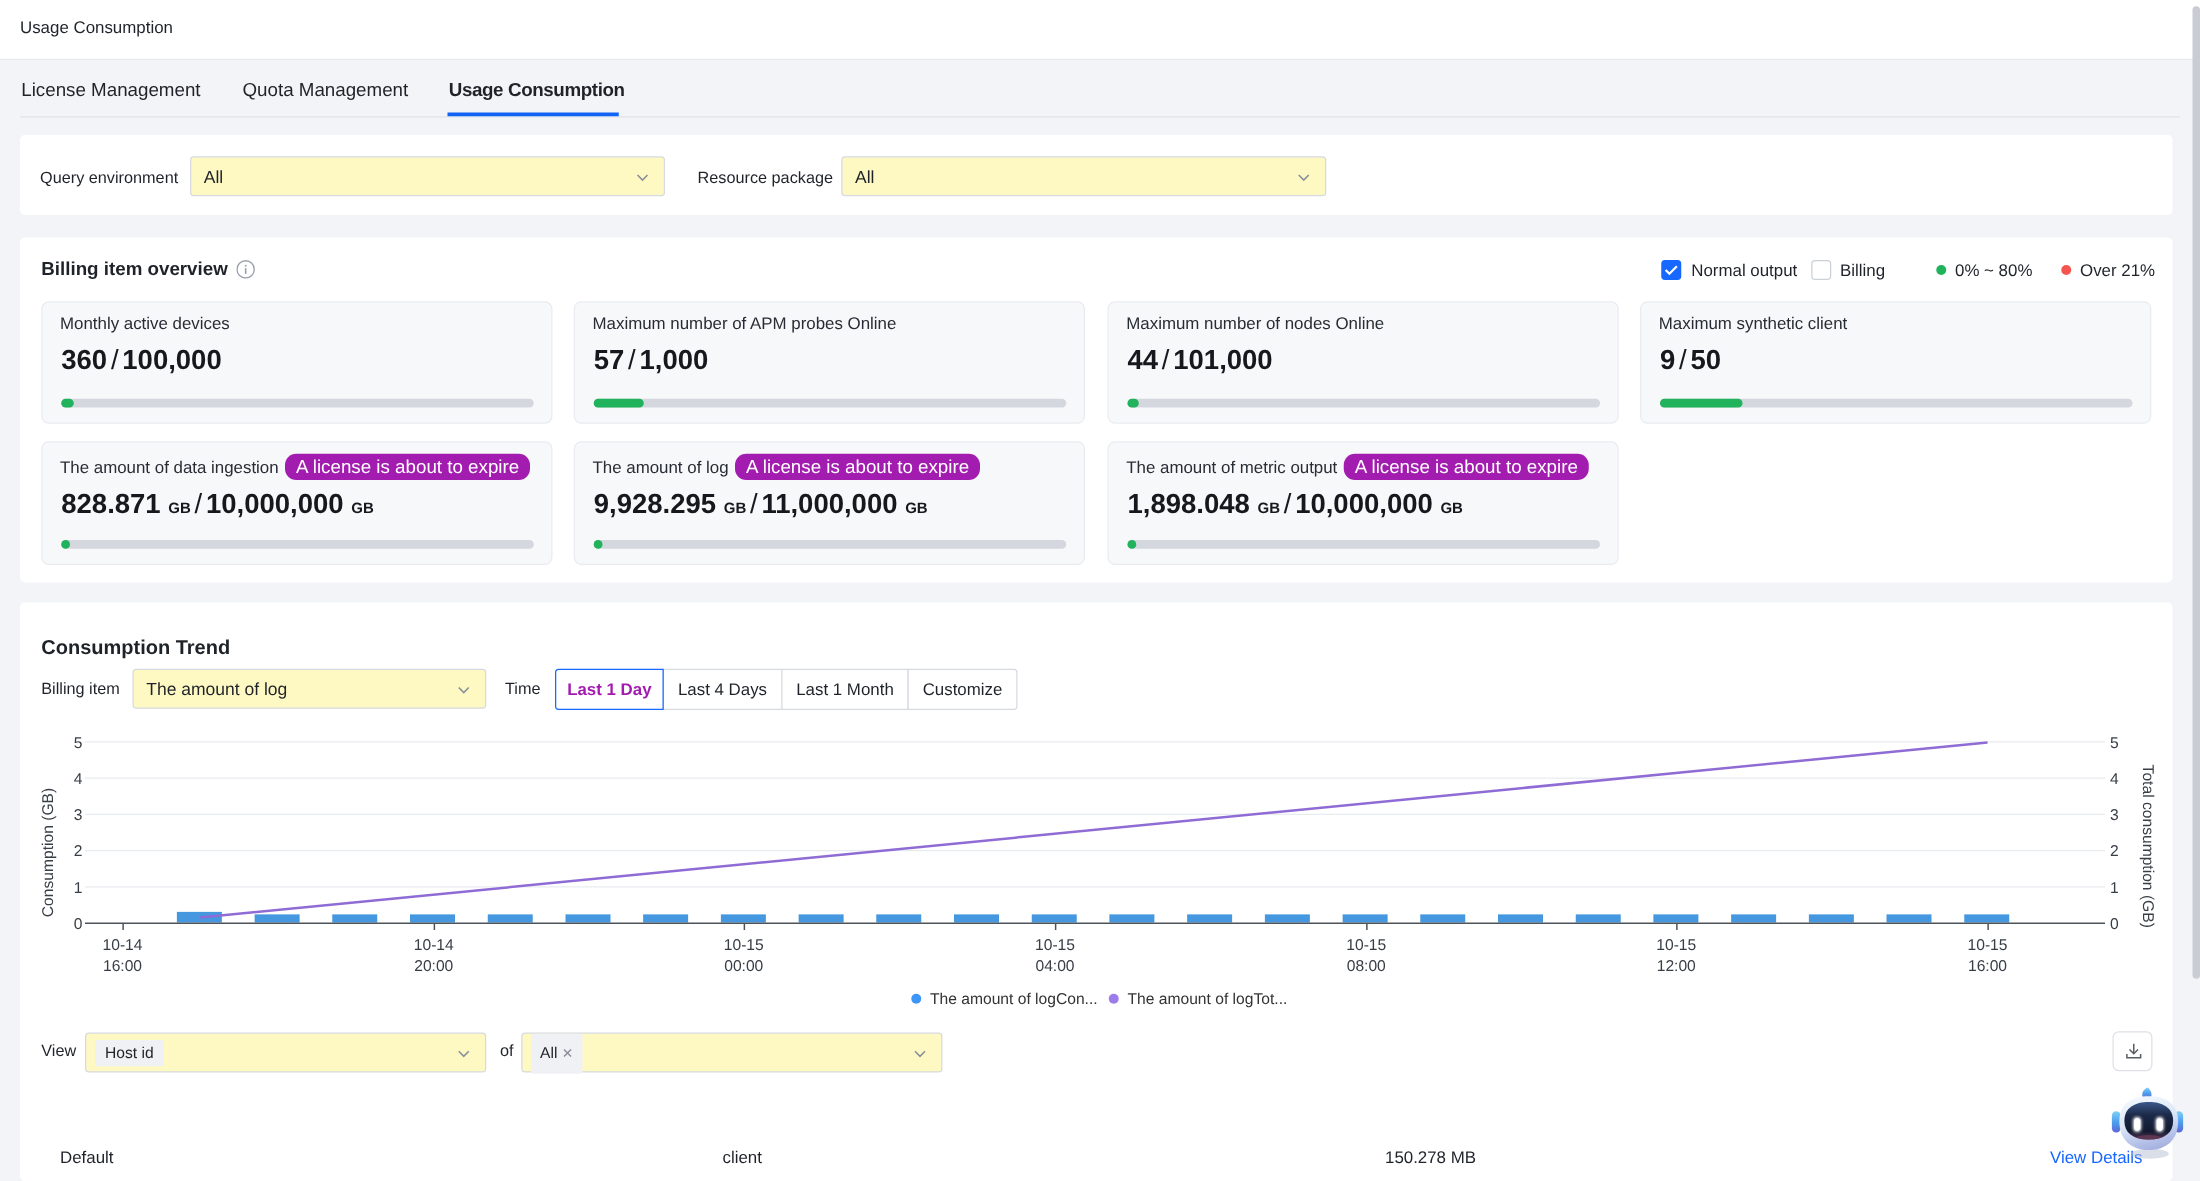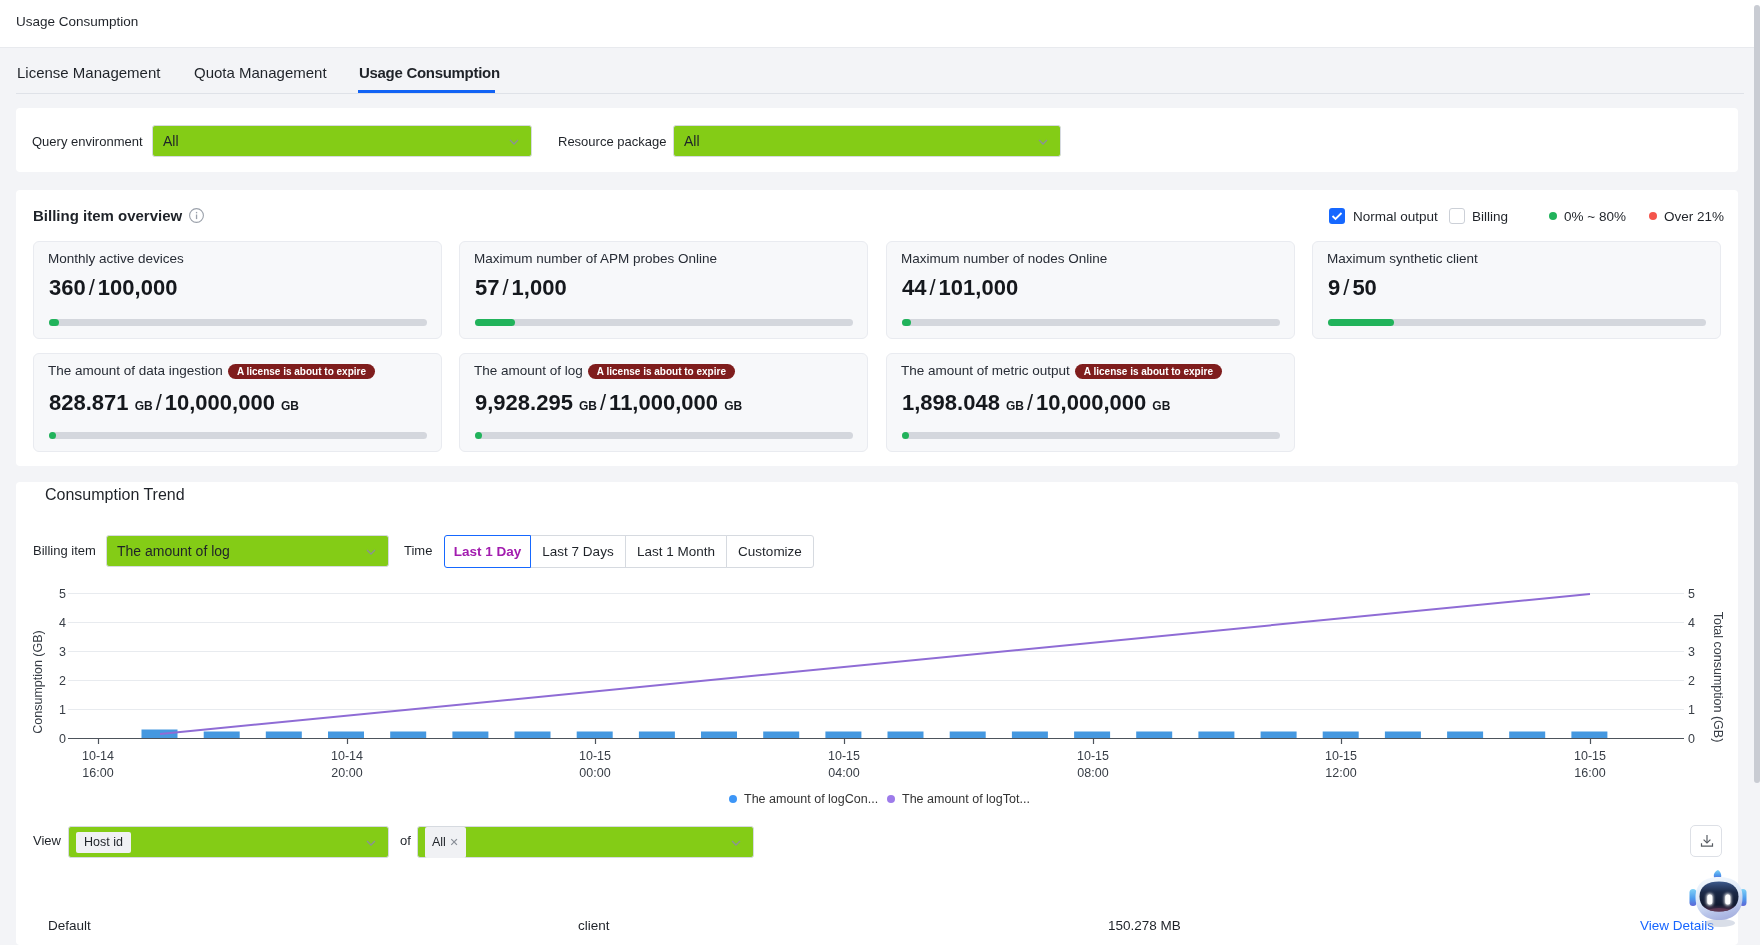--- a/index.html
+++ b/index.html
@@ -10,31 +10,31 @@
 #hdr { position:absolute; left:0; top:0; width:1760px; height:48px; background:#fff; border-bottom:1px solid #e8eaee; }
 #hdr .t { position:absolute; left:16px; top:14px; font-size:13.5px; color:#1f2329; }
 
 #tabs { position:absolute; left:16px; top:60px; width:1728px; height:34px; border-bottom:1px solid #dfe2e8; }
 .tab { position:absolute; top:4px; font-size:15px; color:#1f2329; }
 .tab.active { font-weight:bold; letter-spacing:-0.3px; }
 .tabline { position:absolute; height:3px; background:#1263f5; top:30px; border-radius:0; }
 
 .card { position:absolute; background:#fff; border-radius:4px; }
 .lbl { font-size:13px; color:#1f2329; }
-.sel { position:absolute; height:32px; border:1px solid #d6dae0; border-radius:3px; background:#84cc16; font-size:14px; color:#1f2329; line-height:30px; padding-left:10px; }
+.sel { position:absolute; height:32px; border:1px solid #d6dae0; border-radius:3px; background:#fef9c3; font-size:14px; color:#1f2329; line-height:30px; padding-left:10px; }
 .sel svg.chev { position:absolute; right:10px; top:9px; }
 
 .mcard { position:absolute; width:409px; background:#f7f8fa; border:1px solid #e9ebf0; border-radius:6px; }
 .mcard .mt { position:absolute; left:14px; top:9px; font-size:13.5px; color:#272c35; white-space:nowrap; }
 .mcard .num { position:absolute; left:15px; top:33px; font-size:22px; font-weight:bold; color:#15181d; white-space:nowrap; }
 .num .slash { font-weight:normal; padding:0 3px; }
 .num .unit { font-size:12px; font-weight:bold; }
 .bar { position:absolute; left:15px; top:77px; height:7px; width:378px; background:#d4d7dd; border-radius:4px; }
 .bar .fill { position:absolute; left:0; top:0; height:7px; background:#21b35b; border-radius:4px; }
-.badge { display:inline-block; margin-left:5px; background:#7f1d1d; color:#fff; font-size:10px; font-weight:bold; border-radius:9px; padding:2px 9px; position:relative; top:0; }
+.badge { display:inline-block; margin-left:5px; background:#a21caf; color:#fff; font-size:15px; font-weight:normal; border-radius:9px; padding:2px 9px; position:relative; top:0; }
 
 .cb { position:absolute; width:16px; height:16px; border-radius:3px; }
 .cb.on { background:#1668ff; }
 .cb.off { background:#fff; border:1px solid #ccd0d7; }
 .dot { position:absolute; width:8px; height:8px; border-radius:50%; }
 .ltext { position:absolute; font-size:13.5px; color:#1f2329; white-space:nowrap; }
 
 .btn { position:absolute; height:33px; border:1px solid #d6dae0; background:#fff; font-size:13.5px; color:#1f2329; line-height:31px; text-align:center; }
 .btn.active { border:1px solid #1668ff; color:#a21caf; font-weight:bold; z-index:2; }
 
@@ -142,31 +142,31 @@
     <div class="mcard" style="left:870px; top:163px; height:99px;">
       <div class="mt">The amount of metric output<span class="badge">A license is about to expire</span></div>
       <div class="num" style="top:36px;">1,898.048 <span class="unit">GB</span><span class="slash">/</span>10,000,000 <span class="unit">GB</span></div>
       <div class="bar" style="top:78px;">
           <div class="fill" style="width:7px;"></div>
         </div>
     </div>
   </div>
 
   <div class="card" style="left:16px; top:482px; width:1722px; height:463px;">
-    <div class="abs" style="left:17px; top:4px; font-size:16px; font-weight:normal;margin-left:12px;">Consumption Trend</div>
+    <div class="abs" style="left:17px; top:28px; font-size:16px; font-weight:bold;">Consumption Trend</div>
 
     <div class="lbl abs" style="left:17px; top:61px;">Billing item</div>
     <div class="sel" style="left:90px; top:53px; width:283px;">The amount of log
       <svg class="chev" width="14" height="14" viewBox="0 0 14 14">
           <path d="M3 5l4 4 4-4" fill="none" stroke="#8a9099" stroke-width="1.3"></path>
         </svg>
     </div>
     <div class="lbl abs" style="left:388px; top:61px;">Time</div>
     <div class="btn active" style="left:428px; top:53px; width:87px; border-radius:3px 0 0 3px;">Last 1 Day</div>
-    <div class="btn" style="left:514px; top:53px; width:96px;">Last 7 Days</div>
+    <div class="btn" style="left:514px; top:53px; width:96px;">Last 4 Days</div>
     <div class="btn" style="left:609px; top:53px; width:102px;">Last 1 Month</div>
     <div class="btn" style="left:710px; top:53px; width:88px; border-radius:0 3px 3px 0;">Customize</div>
 
     <svg class="abs" style="left:0; top:98px;" width="1722" height="200" viewBox="0 0 1722 200">
 
       <g stroke="#e8ebef" stroke-width="1">
         <line x1="52" y1="13.5" x2="1668" y2="13.5"></line>
         <line x1="52" y1="42.5" x2="1668" y2="42.5"></line>
         <line x1="52" y1="71.5" x2="1668" y2="71.5"></line>
         <line x1="52" y1="100.5" x2="1668" y2="100.5"></line>

